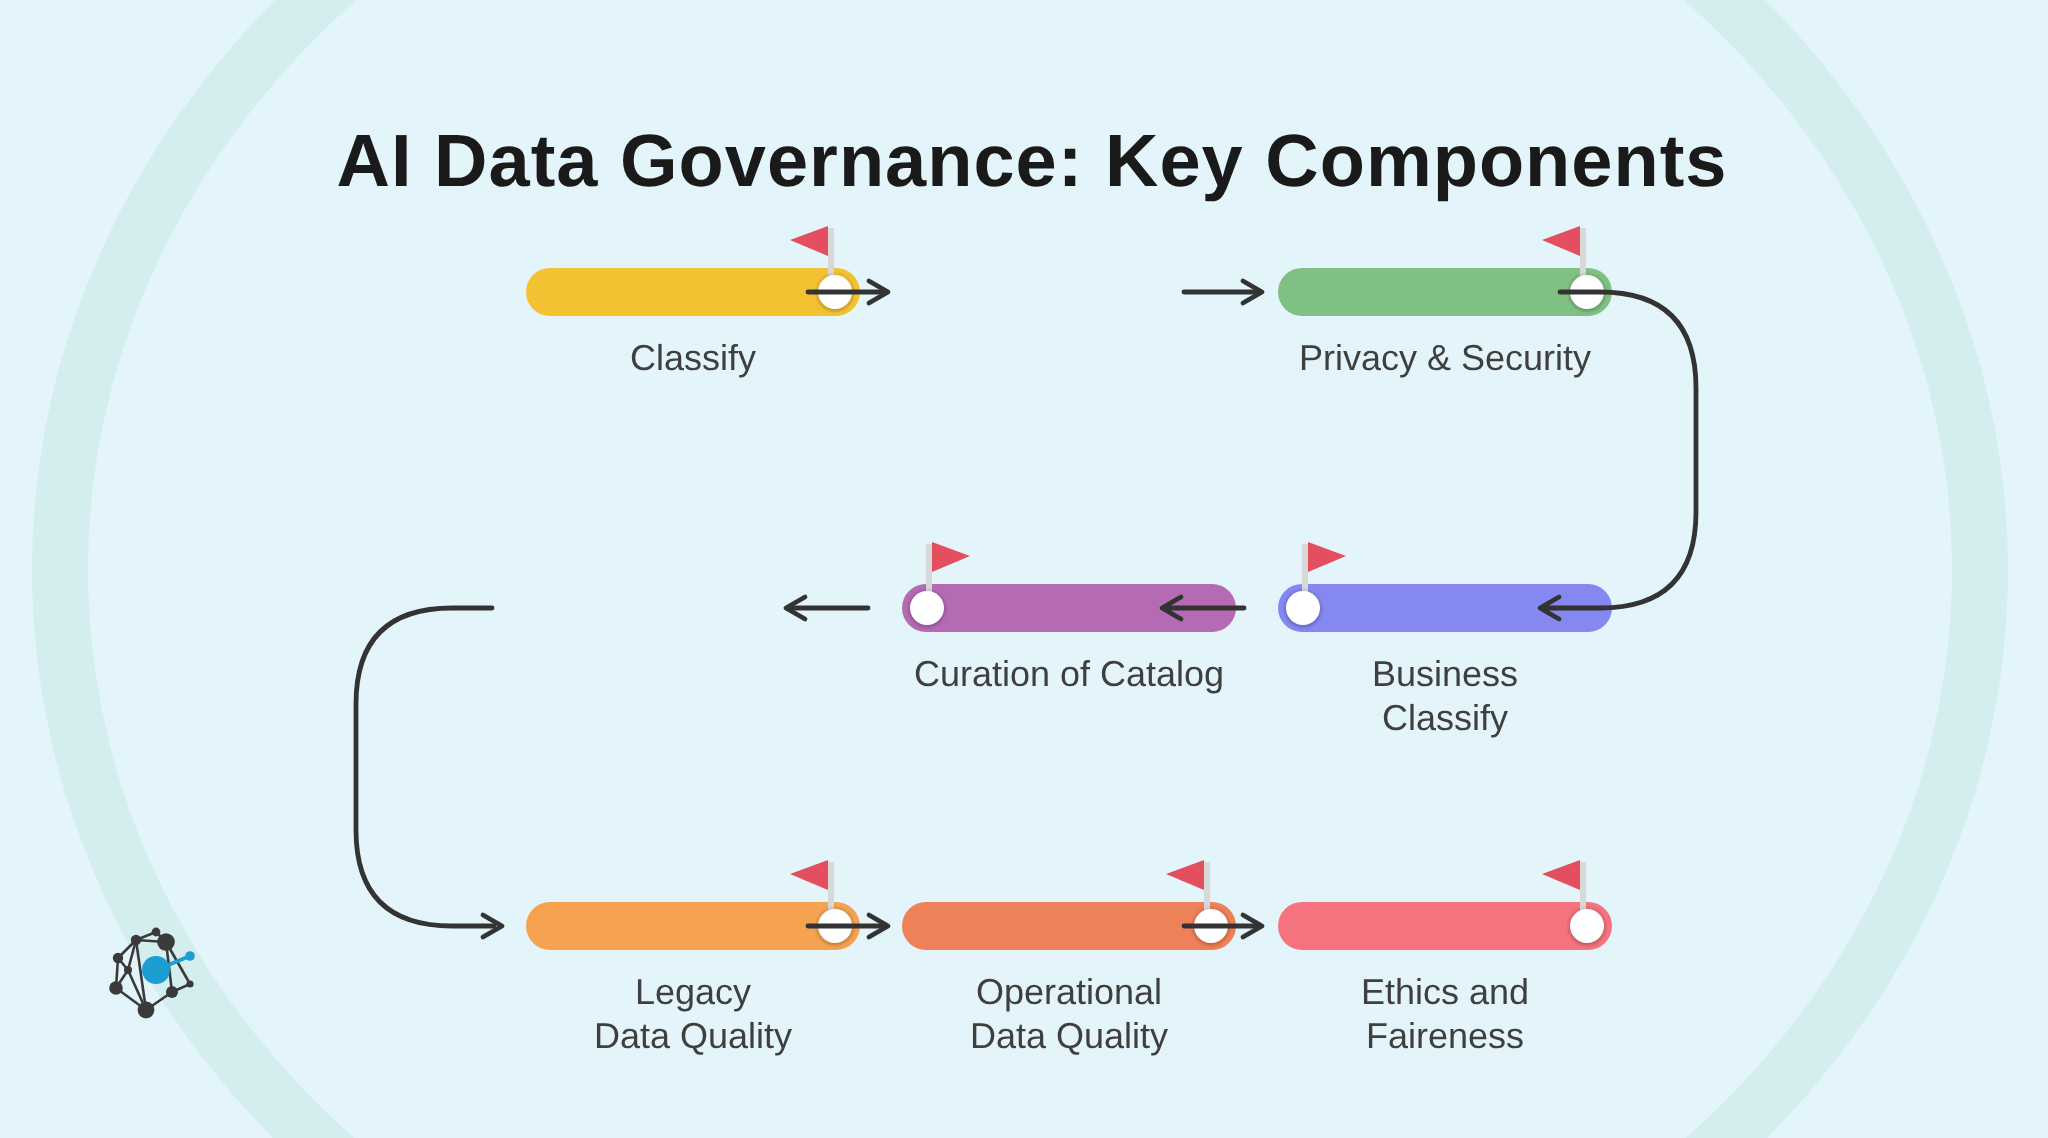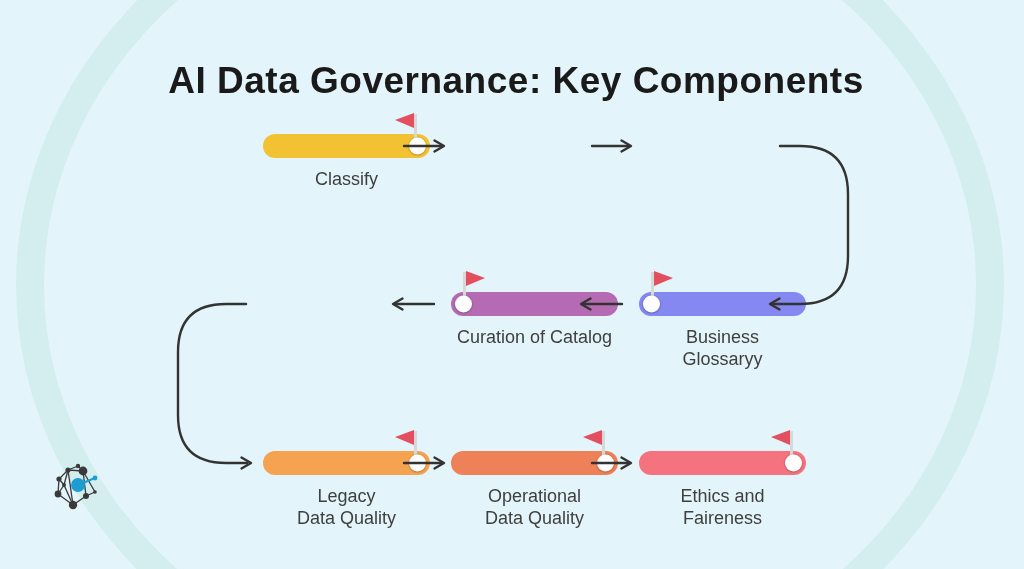--- a/index.html
+++ b/index.html
@@ -62,30 +62,39 @@
 
   <div class="pill-group pos-r1c1">
     <div class="pill flag-right" style="background: rgb(243, 194, 51);">
       <div class="flag">
           <div class="pennant"></div>
         </div>
       <div class="dot"></div>
     </div>
     <div class="pill-label">Classify</div>
   </div>
+  <div class="pill-group pos-r1c3">
+    <div class="pill flag-right" style="background: rgb(129, 192, 131);">
+      <div class="flag">
+          <div class="pennant"></div>
+        </div>
+      <div class="dot"></div>
+    </div>
+    <div class="pill-label">Privacy &amp; Security</div>
+  </div>
 
   <div class="pill-group pos-r2c3">
     <div class="pill flag-left" style="background: rgb(132, 136, 240);">
       <div class="flag">
           <div class="pennant"></div>
         </div>
       <div class="dot"></div>
     </div>
     <div class="pill-label">Business
-Glossaryy</div>
+Classify</div>
   </div>
   <div class="pill-group pos-r2c2">
     <div class="pill flag-left" style="background: rgb(181, 107, 180);">
       <div class="flag">
           <div class="pennant"></div>
         </div>
       <div class="dot"></div>
     </div>
     <div class="pill-label">Curation of Catalog</div>
   </div>

